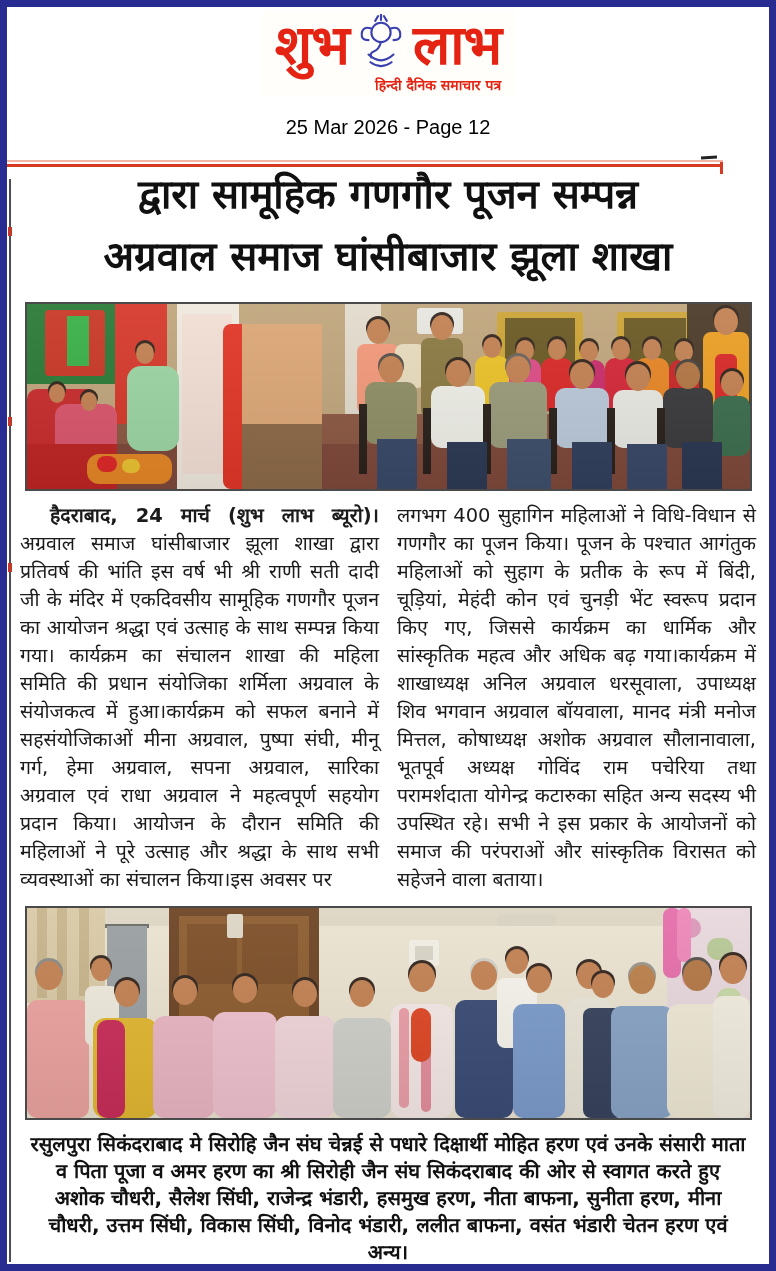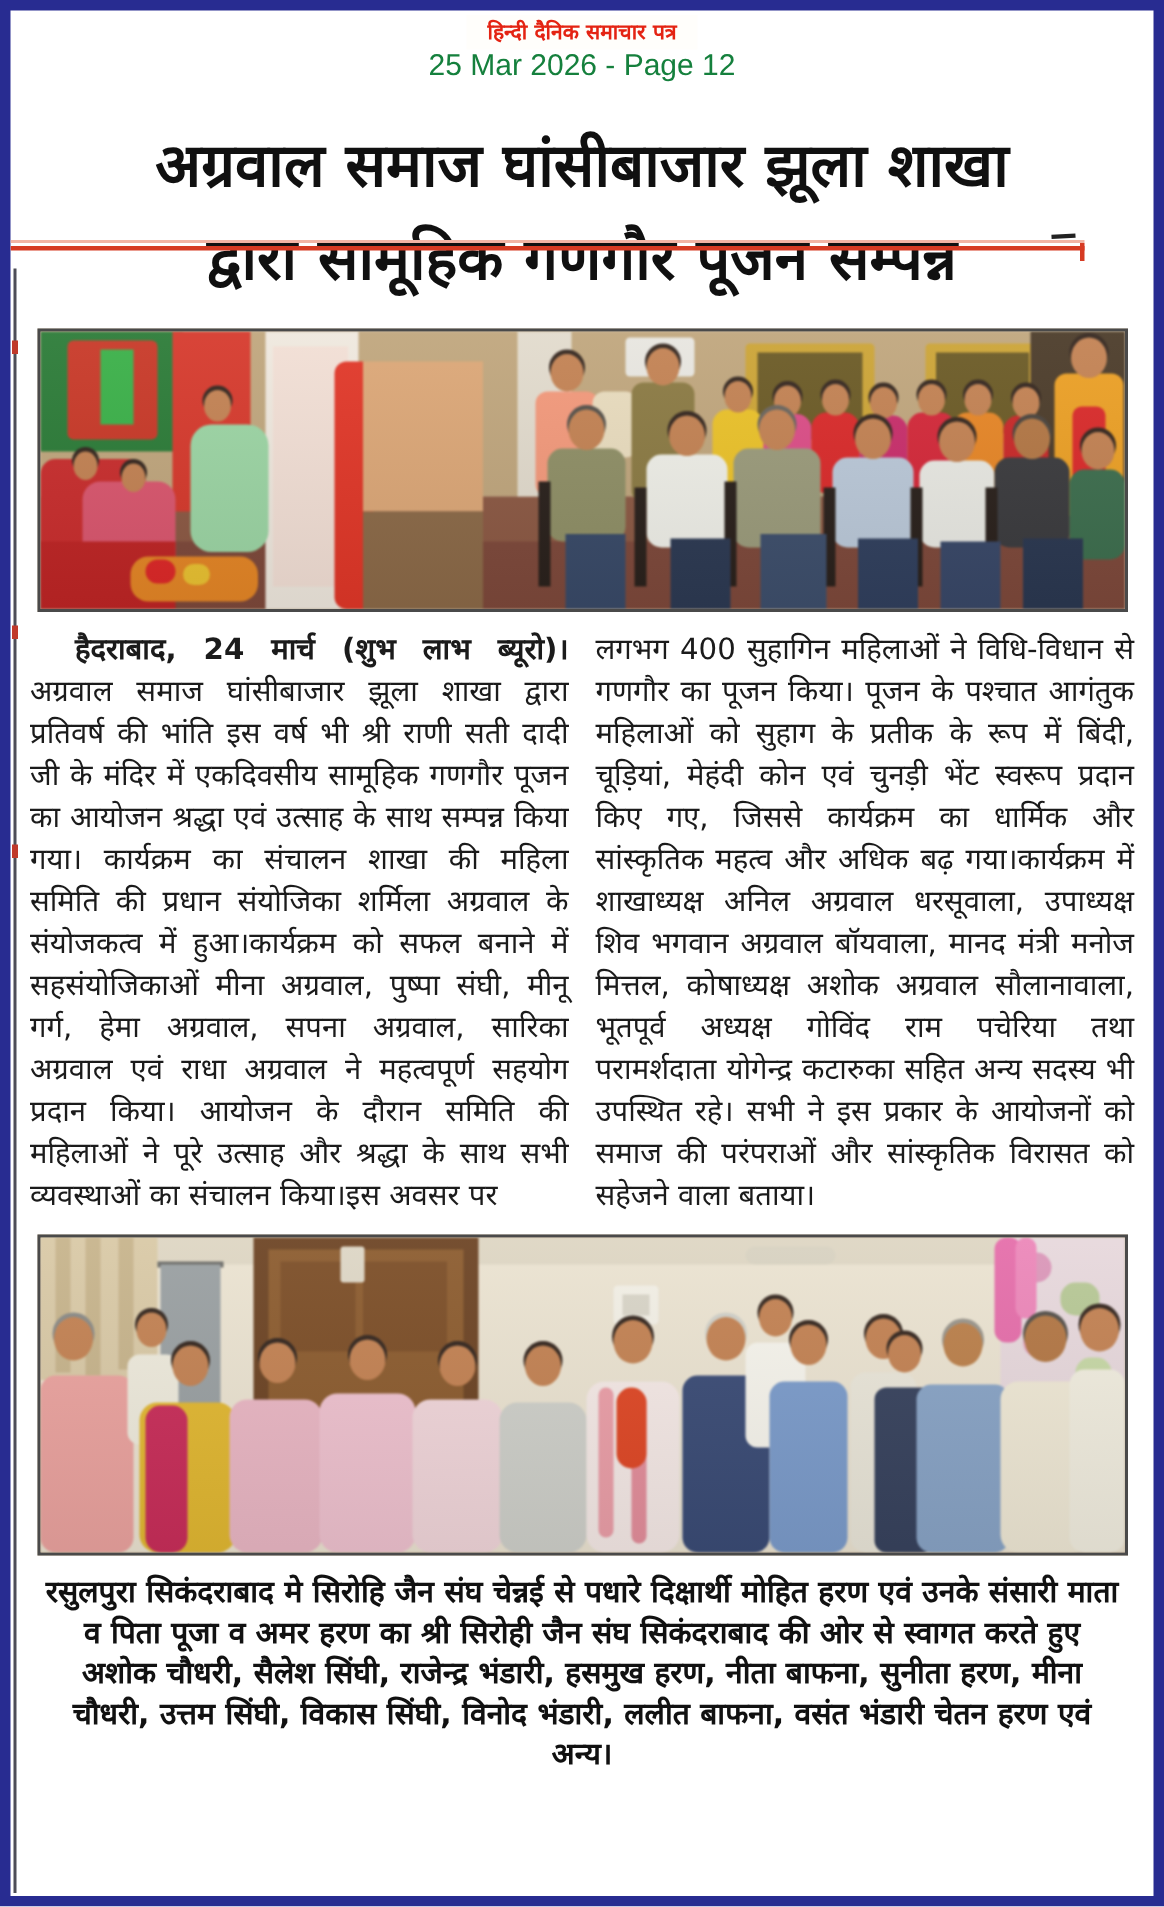--- a/index.html
+++ b/index.html
@@ -9,21 +9,21 @@
     font-family:"DejaVu Sans",sans-serif;
   }
   
   .masthead{text-align:center;margin-top:3px;}
   .logo-box{display:inline-block;background:#fffefb;padding:3px 14px 2px;text-align:right;}
   .tagline{color:#3a3fb0;font-weight:bold;font-size:16px;line-height:19px;letter-spacing:.5px;}
   .logo-row{display:flex;align-items:center;justify-content:center;gap:7px;margin-top:1px;}
   .logo-word{color:#e42313;font-weight:bold;font-size:55px;line-height:58px;letter-spacing:-1px;}
   .subtitle{color:#e42313;font-weight:bold;font-size:14px;line-height:17px;margin-top:1px;}
   .site-url{font-family:"Liberation Sans",sans-serif;font-size:20px;line-height:23px;color:#141414;text-align:center;margin-top:2px;}
-  .date-line{font-family:"Liberation Sans",sans-serif;font-size:20px;line-height:23px;color:#15803d;text-align:center;}
+  .date-line{font-family:"Liberation Sans",sans-serif;font-size:20px;line-height:23px;color:#000000;text-align:center;margin-top:20px;}
   
   .red-rule{position:absolute;top:153px;left:0;width:716px;height:7px;}
   .red-rule .lt{height:2px;background:#f2b4a4;}
   .red-rule .dk{height:2.5px;background:#d63a22;margin-top:2px;}
   .red-rule .tick{position:absolute;right:0;top:2px;width:3px;height:12px;background:#d63a22;}
   .black-dash{position:absolute;top:149px;left:694px;width:16px;height:3px;background:#222;transform:rotate(-3deg);}
   .left-hairline{position:absolute;top:172px;bottom:2px;left:2px;width:2px;background:#4d4d57;}
   .left-tick{position:absolute;left:1px;width:4px;height:9px;background:#c0392b;}
   
   .headline{margin:24px 10px 0;text-align:center;font-weight:bold;color:#101010;
@@ -45,39 +45,56 @@
   .caption{margin:11px 22px 0;text-align:center;font-weight:bold;color:#111;
     font-size:20px;line-height:27px;}
 </style>
 </head>
 <body>
 
 <div class="page">
 
   <div class="masthead">
     <div class="logo-box">
+      <div class="logo-row">
+        <span class="logo-word">शुभ</span>
+        <span>
+          <svg width="50" height="58" viewBox="0 0 52 60">
+            <g fill="none" stroke="#3a3fb0" stroke-width="2.2" stroke-linecap="round">
+              <circle cx="26" cy="19" r="10"></circle>
+              <path d="M26 29 q-2 8 -8 10 q-4 2 -2 6"></path>
+              <path d="M16 15 q-9 -3 -10 5 q-1 7 7 7"></path>
+              <path d="M36 15 q9 -3 10 5 q1 7 -7 7"></path>
+              <path d="M13 42 q13 12 26 0"></path>
+              <path d="M15 50 q11 8 22 0"></path>
+              <path d="M20 7 l3 -5 M26 6 l0 -6 M32 7 l-3 -5"></path>
+            </g>
+          </svg>
+        </span>
+        <span class="logo-word">लाभ</span>
+      </div>
       <div class="subtitle">हिन्दी दैनिक समाचार पत्र</div>
     </div>
     <div class="date-line">25 Mar 2026 - Page 12</div>
   </div>
 
   <div class="red-rule">
     <div class="lt"></div>
       <div class="dk"></div>
       <div class="tick"></div>
   </div>
   <div class="black-dash"></div>
   <div class="left-hairline"></div>
   <div class="left-tick" style="top:220px"></div>
   <div class="left-tick" style="top:410px"></div>
   <div class="left-tick" style="top:556px"></div>
 
   <h1 class="headline">
+    <div>द्वारा सामूहिक गणगौर पूजन सम्पन्न</div>
     <div>अग्रवाल समाज घांसीबाजार झूला शाखा</div>
-    <div>द्वारा सामूहिक गणगौर पूजन सम्पन्न</div>
   </h1>
 
   <div class="photo photo1">
     <div class="art" id="art1">
         <div style="position: absolute; left: 0px; top: 0px; width: 723px; height: 110px; background: rgb(191, 166, 127); border-radius: 0px; opacity: 1;"></div>
         <div style="position: absolute; left: 0px; top: 110px; width: 723px; height: 35px; background: rgb(138, 90, 70); border-radius: 0px; opacity: 1;"></div>
         <div style="position: absolute; left: 0px; top: 140px; width: 723px; height: 45px; background: rgb(124, 74, 60); border-radius: 0px; opacity: 1;"></div>
         <div style="position: absolute; left: 0px; top: 0px; width: 95px; height: 80px; background: rgb(46, 122, 58); border-radius: 0px; opacity: 1;"></div>
         <div style="position: absolute; left: 18px; top: 6px; width: 60px; height: 66px; background: rgb(194, 58, 42); border-radius: 4px; opacity: 1;"></div>
         <div style="position: absolute; left: 40px; top: 12px; width: 22px; height: 50px; background: rgb(63, 174, 76); border-radius: 0px; opacity: 1;"></div>

